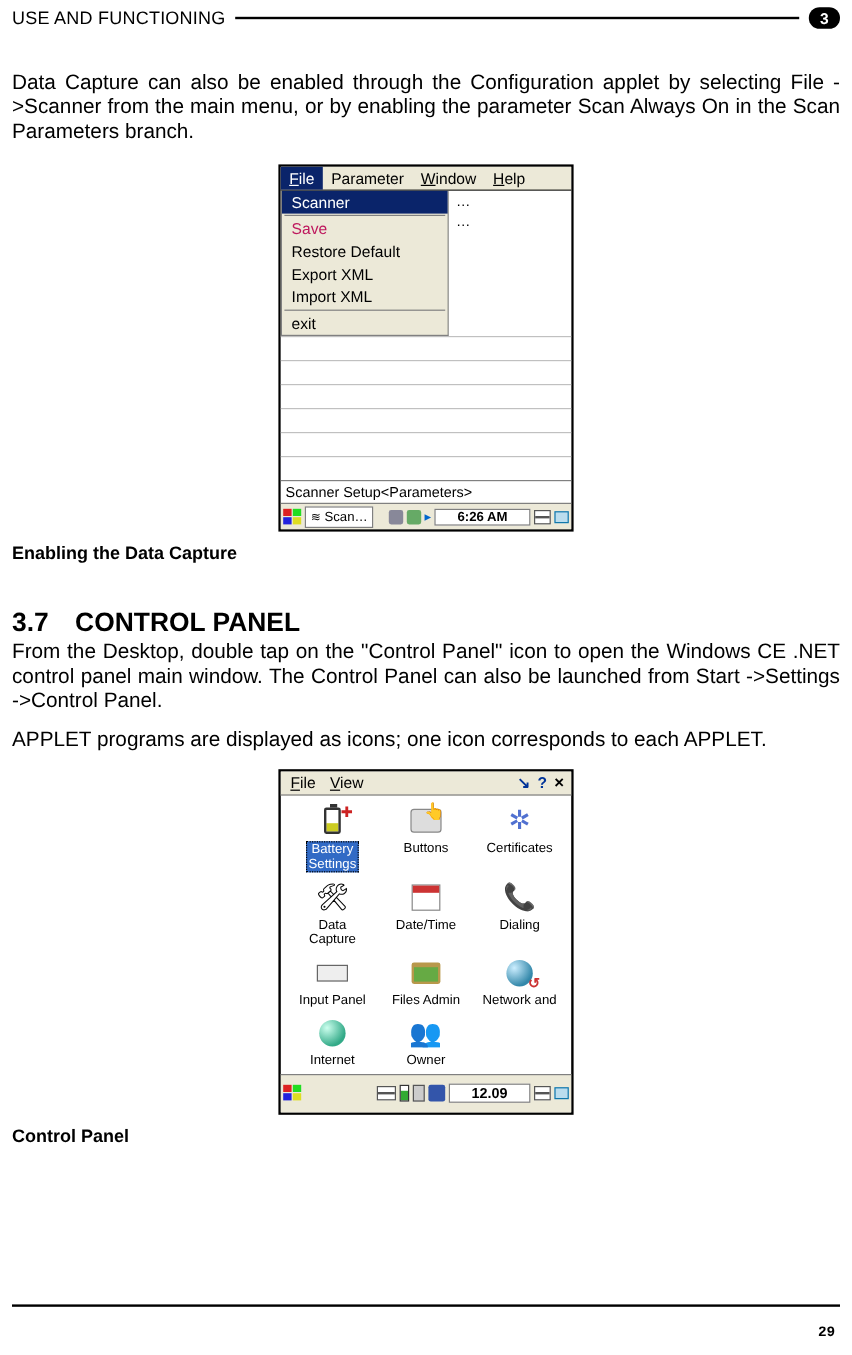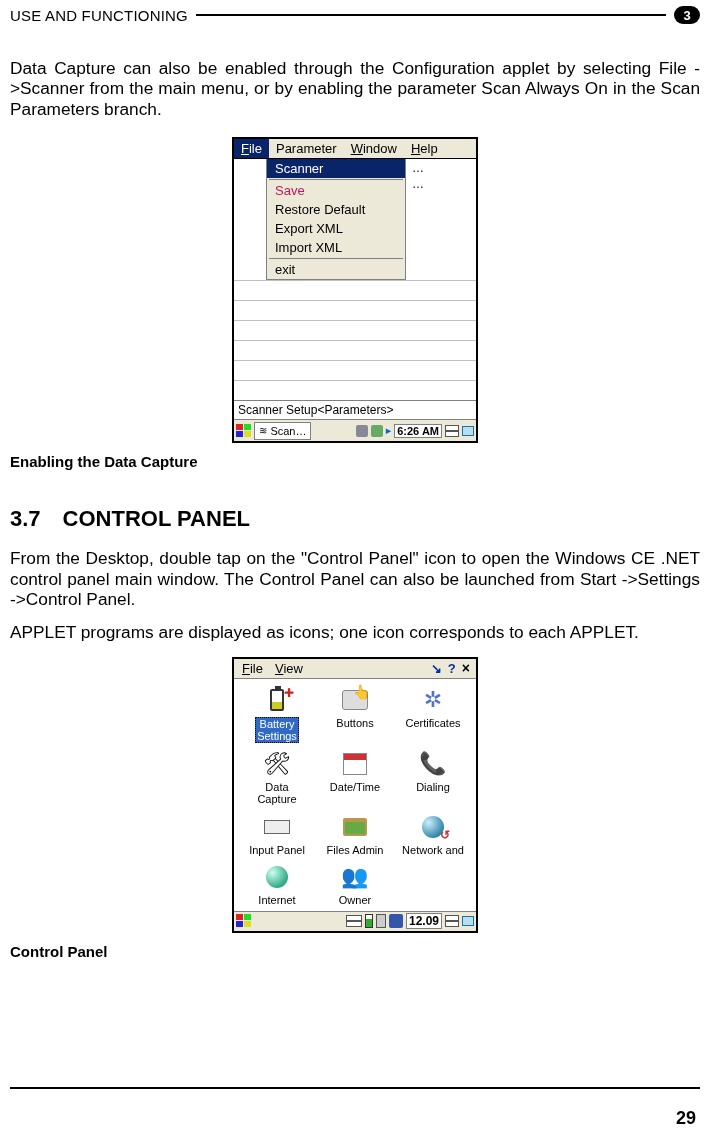--- a/index.html
+++ b/index.html
@@ -70,21 +70,21 @@
   }
   .menubar .m {
     padding: 2px 7px;
     font-size: 13px;
   }
   .menubar .m.selected {
     background: #0a246a;
     color: #fff;
   }
   .menubar .m u { text-decoration: underline; }
-  .dropdown-row { display: flex; margin-left: 32px; }
+  .dropdown-row { display: flex; }
   .dropdown {
     width: 140px;
     background: #ece9d8;
     border: 1px solid #808080;
     border-top: none;
     box-shadow: 1px 1px 0 #000;
   }
   .dropdown .item {
     padding: 2px 8px;
     font-size: 13px;
@@ -135,21 +135,21 @@
       linear-gradient(#dd2 0 0) 8px 7px/7px 6px no-repeat;
   }
   .task-btn {
     border: 1px solid #808080; background: #fff;
     padding: 1px 4px; display: flex; align-items: center; gap: 3px;
     height: 18px;
   }
   .tray { margin-left: auto; display:flex; align-items:center; gap:3px; }
   .small-ico { width:12px; height:12px; background:#6a6; border-radius:2px; }
   .small-ico.b { background:#889; }
-  .clockbox { border:1px solid #808080; background:#fff; padding:0 2px; font-weight:bold; }
+  .clockbox { border:1px solid #808080; background:#fff; padding:0 18px; font-weight:bold; }
   .kbd-ico { width:14px; height:12px; border:1px solid #555; background:#fff;
     background-image: linear-gradient(#555,#555); background-size: 100% 2px; background-position: 0 4px; background-repeat:no-repeat;}
   .win-ico { width:12px; height:10px; border:1px solid #17a; background:#bde; }
   
   .fig2 {
     width: 246px;
     margin: 14px auto 0;
     border: 2px solid #000;
     font-family: Tahoma, Arial, sans-serif;
     background: #fff;
@@ -200,34 +200,35 @@
   .monitor-ico { width:24px; height:18px; border:2px solid #48a; background:#9cf; border-radius:2px;}
   .folder-ico { width:24px; height:18px; background:#b8984b; border-radius:2px; position:relative;}
   .folder-ico::after{content:''; position:absolute; top:4px; left:2px; width:20px; height:12px; background:#6a4; }
   .keyb-ico { width:26px; height:14px; border:1px solid #666; background:#eee; }
   .globe-ico { width:22px; height:22px; border-radius:50%;
     background: radial-gradient(circle at 30% 30%, #cfe, #3a8 70%); }
   .net-ico { width:22px; height:22px; border-radius:50%;
     background: radial-gradient(circle at 30% 30%, #cef, #38a 70%); position:relative;}
   .net-ico::after{content:'↺'; position:absolute; right:-6px; bottom:-4px; color:#c33; font-size:12px; font-weight:bold;}
   .people-ico { font-size:18px; }
-  .fig2 .taskbar { height: 20px; }
+  .fig2 .taskbar { height: 32px; }
   .fig2 .clockbox { font-size: 12px; }
   .batt-tray { width:8px; height:14px; border:1px solid #333; background:linear-gradient(#3a3 0 0) 0 100%/100% 70% no-repeat,#fff;}
   
   .bottom-rule {
     position: absolute;
     left: 10px; right: 10px; bottom: 40px;
     border-top: 2px solid #000;
   }
   .page-num {
     position: absolute;
-    right: 14px; bottom: 0;
+    right: 14px; bottom: 12px;
     font-weight: bold;
-    font-size: 18px;
+    font-size: 12px;
+    font-family: Liberation Mono, monospace;
   }
 </style>
 </head>
 <body>
 
 <div class="top-rule">
   <span class="title">USE AND FUNCTIONING</span>
   <div class="line"></div>
   <div class="chapnum">3</div>
 </div>
@@ -282,21 +283,21 @@
     </div>
   </div>
 </div>
 <div class="caption">Enabling the Data Capture</div>
 
 <div class="section-heading">
   <span>3.7</span>
   <span>CONTROL PANEL</span>
 </div>
 
-<p class="body-text" style="margin-top:16px">From the Desktop, double tap on the "Control Panel" icon to open the Windows CE .NET control panel main window. The Control Panel can also be launched from Start -&gt;Settings -&gt;Control Panel.</p>
+<p class="body-text" style="margin-top:0">From the Desktop, double tap on the "Control Panel" icon to open the Windows CE .NET control panel main window. The Control Panel can also be launched from Start -&gt;Settings -&gt;Control Panel.</p>
 <p class="body-text p2">APPLET programs are displayed as icons; one icon corresponds to each APPLET.</p>
 
 <div class="fig2 figure">
   <div class="cp-menubar">
     <div class="m"><u>F</u>ile</div>
     <div class="m"><u>V</u>iew</div>
     <div class="spacer"></div>
     <span class="arrow-ico">↘</span>
     <span class="help-ico">?</span>
     <span class="close-ico">×</span>

